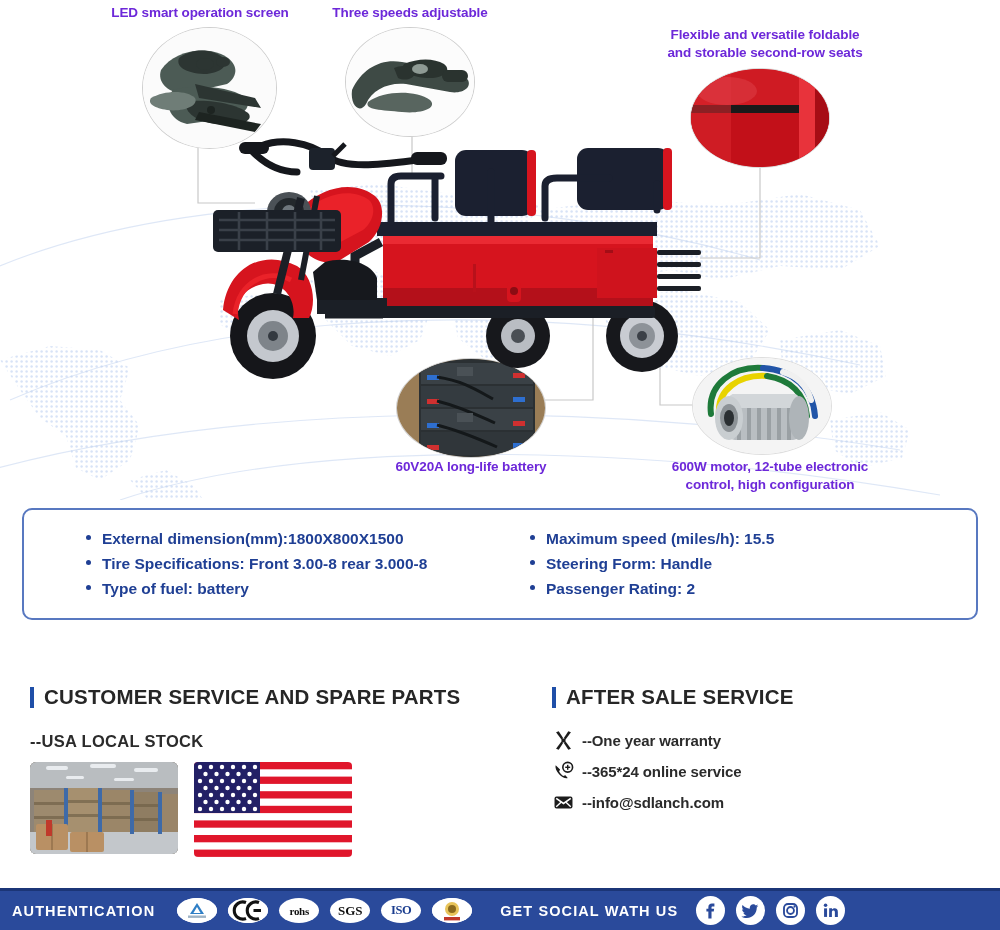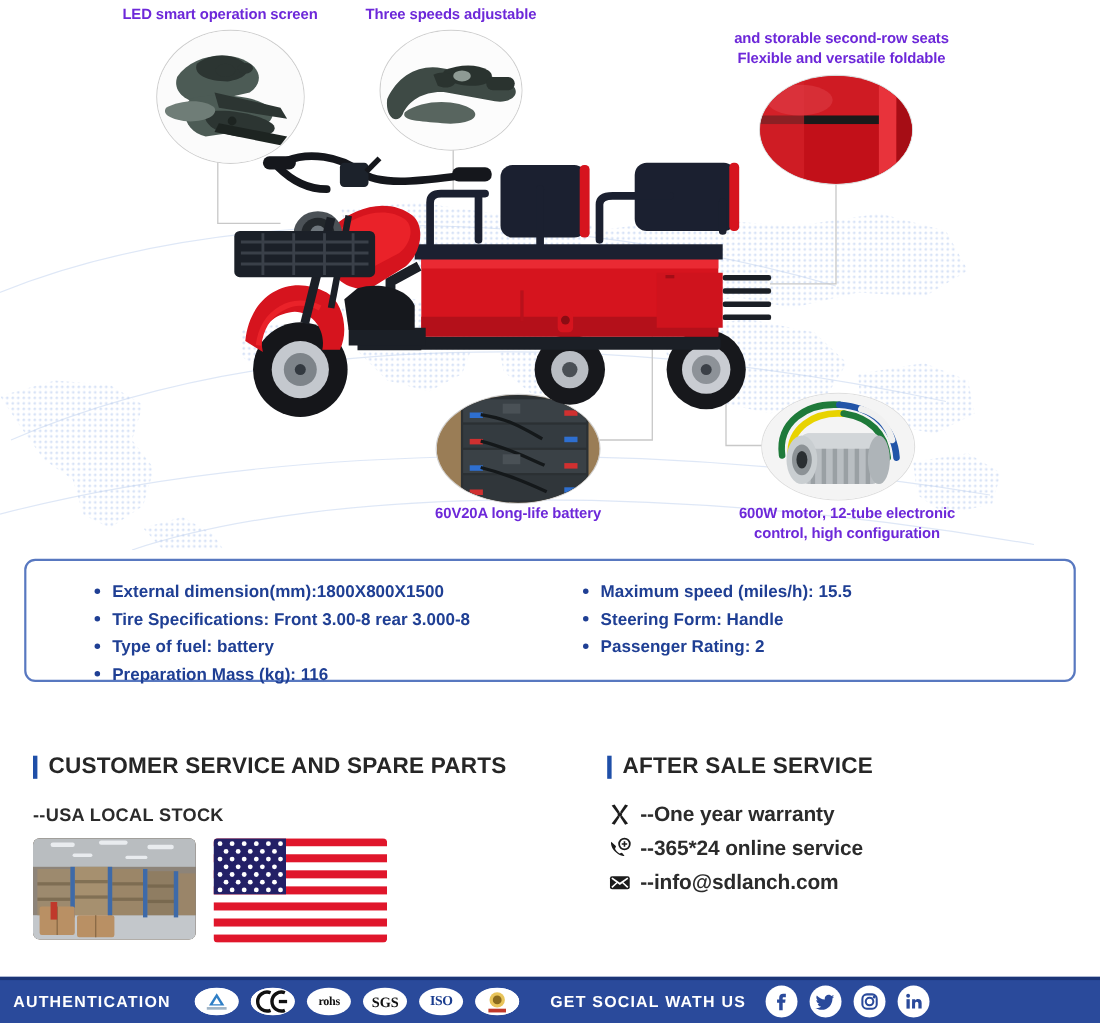--- a/index.html
+++ b/index.html
@@ -170,21 +170,21 @@
   }
   .svc-icon {
     width: 22px; height: 22px;
     flex: 0 0 22px;
     display: flex;
     align-items: center;
     justify-content: center;
     color: #1c1c1c;
   }
   .svc-text {
-    font-size: 19px;
+    font-size: 15px;
     font-weight: bold;
     color: #2b2b2b;
     letter-spacing: -0.1px;
     white-space: nowrap;
   }
 
   
   .bottombar {
     position: absolute;
     left: 0; top: 888px;
@@ -321,22 +321,22 @@
         <g fill="#58655f">
           <path d="M22 74 C 38 62, 70 62, 84 72 C 92 80, 76 86, 56 84 C 36 82, 18 82, 22 74 Z"></path>
         </g>
         <g fill="#8e9a94">
           <ellipse cx="74" cy="41" rx="8" ry="5"></ellipse>
         </g>
       </svg>
     </div>
 
     <div class="callout-label" style="left:640px; top:26px; width:250px;">
+      <div>Flexible and versatile foldable</div>
       <div>and storable second-row seats</div>
-      <div>Flexible and versatile foldable</div>
     </div>
     <div class="callout-bubble" style="left:690px; top:68px; width:140px; height:100px; border-color:#d9d9d9;">
       <svg viewBox="0 0 140 100" width="140" height="100">
         <rect width="140" height="100" fill="#c8141d"></rect>
         <path d="M0 0 H140 V36 H0 Z" fill="#cf1b23"></path>
         <path d="M0 36 H110 V44 H0 Z" fill="#1a1a1a"></path>
         <path d="M0 44 H140 V100 H0 Z" fill="#c21019"></path>
         <path d="M108 0 H124 V100 H108 Z" fill="#e8333b"></path>
         <path d="M124 0 H140 V100 H124 Z" fill="#a60d15"></path>
         <path d="M0 0 H40 V100 H0 Z" fill="#d7242c" opacity="0.6"></path>
@@ -517,21 +517,20 @@
       <circle cx="309" cy="153" r="4" fill="#8b0c13"></circle>
     </svg>
   </div>
 
   <div class="specbox">
     <div class="spec-cols">
       <div class="spec-col">
         <div class="spec-item">External dimension(mm):1800X800X1500</div>
         <div class="spec-item">Tire Specifications: Front 3.00-8 rear 3.000-8</div>
         <div class="spec-item">Type of fuel: battery</div>
-        <div class="spec-item">Preparation Mass (kg): 116</div>
       </div>
       <div class="spec-col right">
         <div class="spec-item">Maximum speed (miles/h): 15.5</div>
         <div class="spec-item">Steering Form: Handle</div>
         <div class="spec-item">Passenger Rating: 2</div>
       </div>
     </div>
   </div>
 
   <div class="service">

